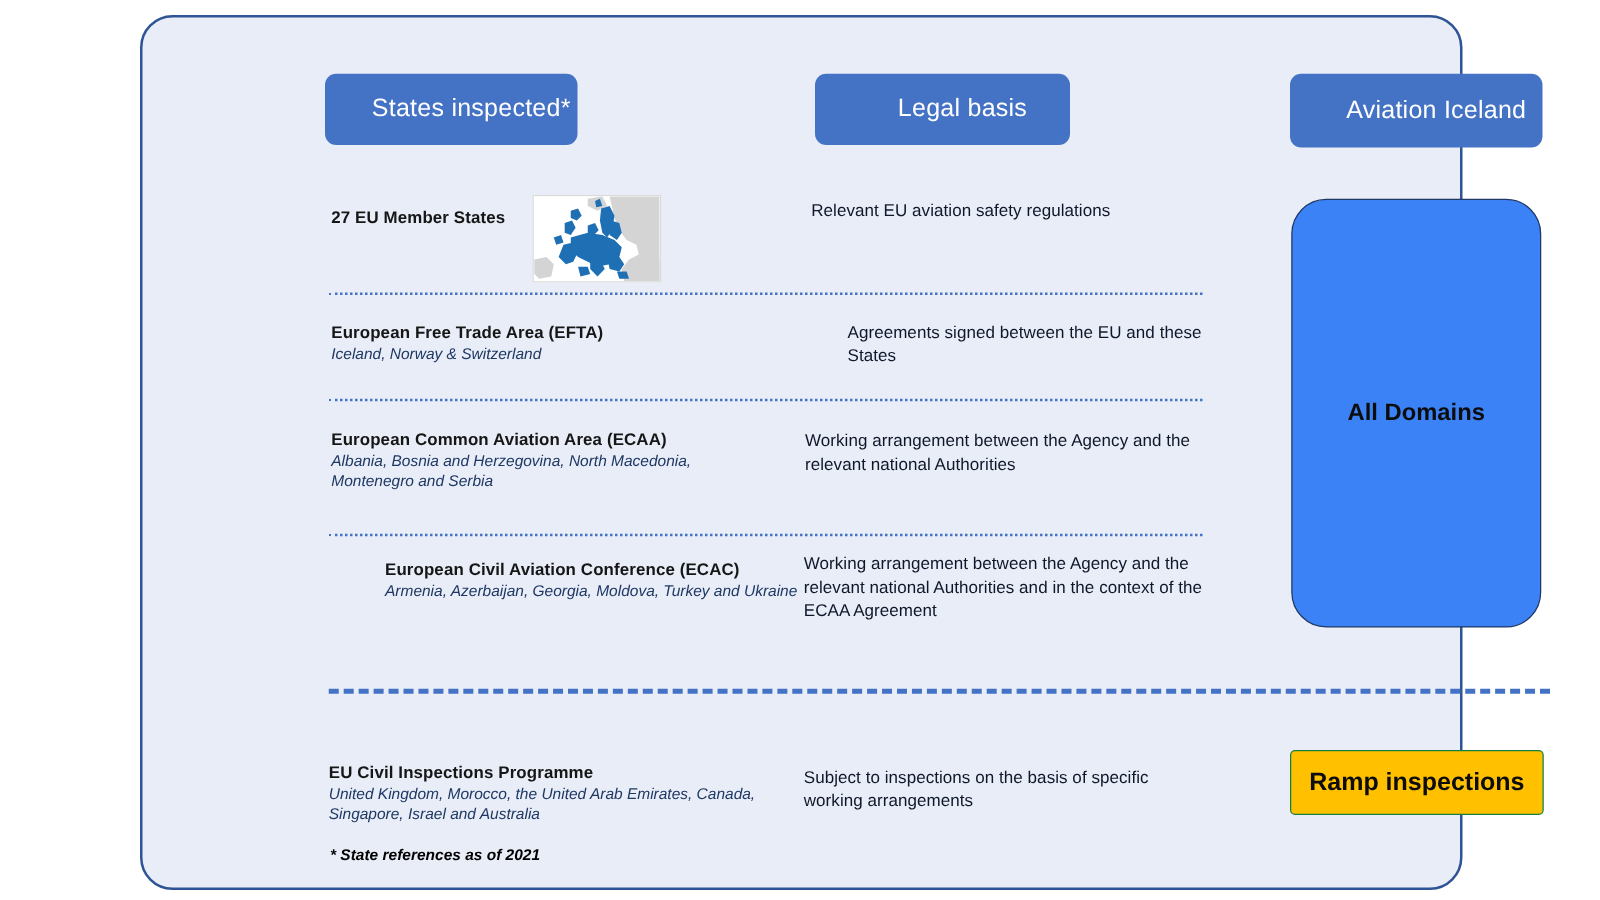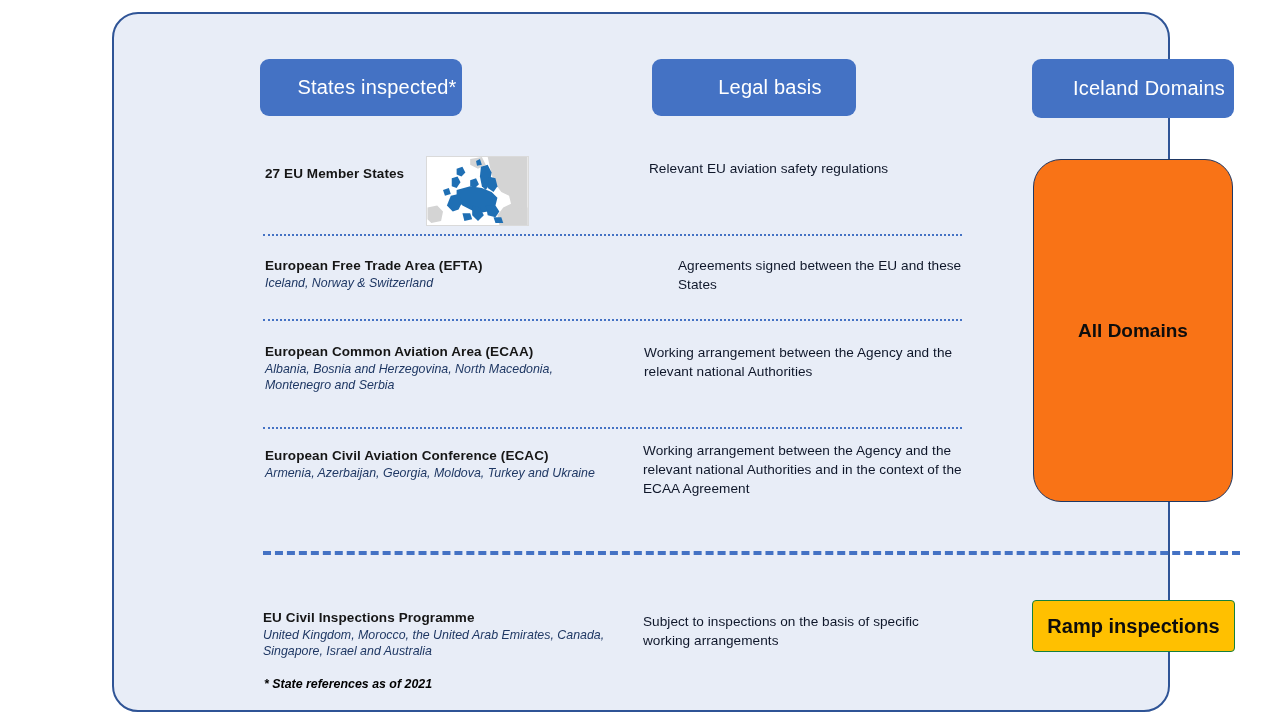--- a/index.html
+++ b/index.html
@@ -115,21 +115,21 @@
     border-top: 4px dashed #4472c4;
   }
 
   
   #all-domains {
     position: absolute;
     left: 919px;
     top: 145px;
     width: 200px;
     height: 343px;
-    background: #f97316;
+    background: #3b82f6;
     border: 1px solid #1f3864;
     border-radius: 28px;
     display: flex;
     align-items: center;
     justify-content: center;
     font-size: 19px;
     font-weight: bold;
     color: #0d0d0d;
   }
   #ramp-inspections {
@@ -163,21 +163,21 @@
 </style>
 </head>
 <body>
 
 <div id="panel">
 
   <div id="hdr-states" class="hdr-btn">States inspected*</div>
 
   <div id="hdr-legal" class="hdr-btn">Legal basis</div>
 
-  <div id="hdr-domains" class="hdr-btn">Iceland Domains</div>
+  <div id="hdr-domains" class="hdr-btn">Aviation Iceland</div>
 
   <div id="row-eu" class="state-row">
     <div class="state-title">27 EU Member States</div>
   </div>
 
   <div id="eu-map">
     <svg viewBox="0 0 103 70" xmlns="http://www.w3.org/2000/svg">
       <rect x="0" y="0" width="103" height="70" fill="#ffffff"></rect>
 
       <path fill="#d4d4d4" d="M62 0 L103 0 L103 70 L74 70 L72 60 L78 52 L86 48 L84 40 L76 36 L70 28 L66 18 Z"></path>
@@ -204,21 +204,21 @@
   <div id="row-efta" class="state-row">
     <div class="state-title">European Free Trade Area (EFTA)</div>
     <div class="state-sub">Iceland, Norway &amp; Switzerland</div>
   </div>
 
   <div id="row-ecaa" class="state-row">
     <div class="state-title">European Common Aviation Area (ECAA)</div>
     <div class="state-sub">Albania, Bosnia and Herzegovina, North Macedonia, Montenegro and Serbia</div>
   </div>
 
-  <div id="row-ecac" class="state-row" style="width:400px;">
+  <div id="row-ecac" class="state-row" style="width:400px;margin-left:43px;">
     <div class="state-title">European Civil Aviation Conference (ECAC)</div>
     <div class="state-sub">Armenia, Azerbaijan, Georgia, Moldova, Turkey and Ukraine</div>
   </div>
 
   <div id="legal-eu" class="legal-text">Relevant EU aviation safety regulations</div>
   <div id="legal-efta" class="legal-text">Agreements signed between the EU and these States</div>
   <div id="legal-ecaa" class="legal-text">Working arrangement between the Agency and the relevant national Authorities</div>
   <div id="legal-ecac" class="legal-text">Working arrangement between the Agency and the relevant national Authorities and in the context of the ECAA Agreement</div>
 
   <div id="dot-1" class="dotted"></div>

